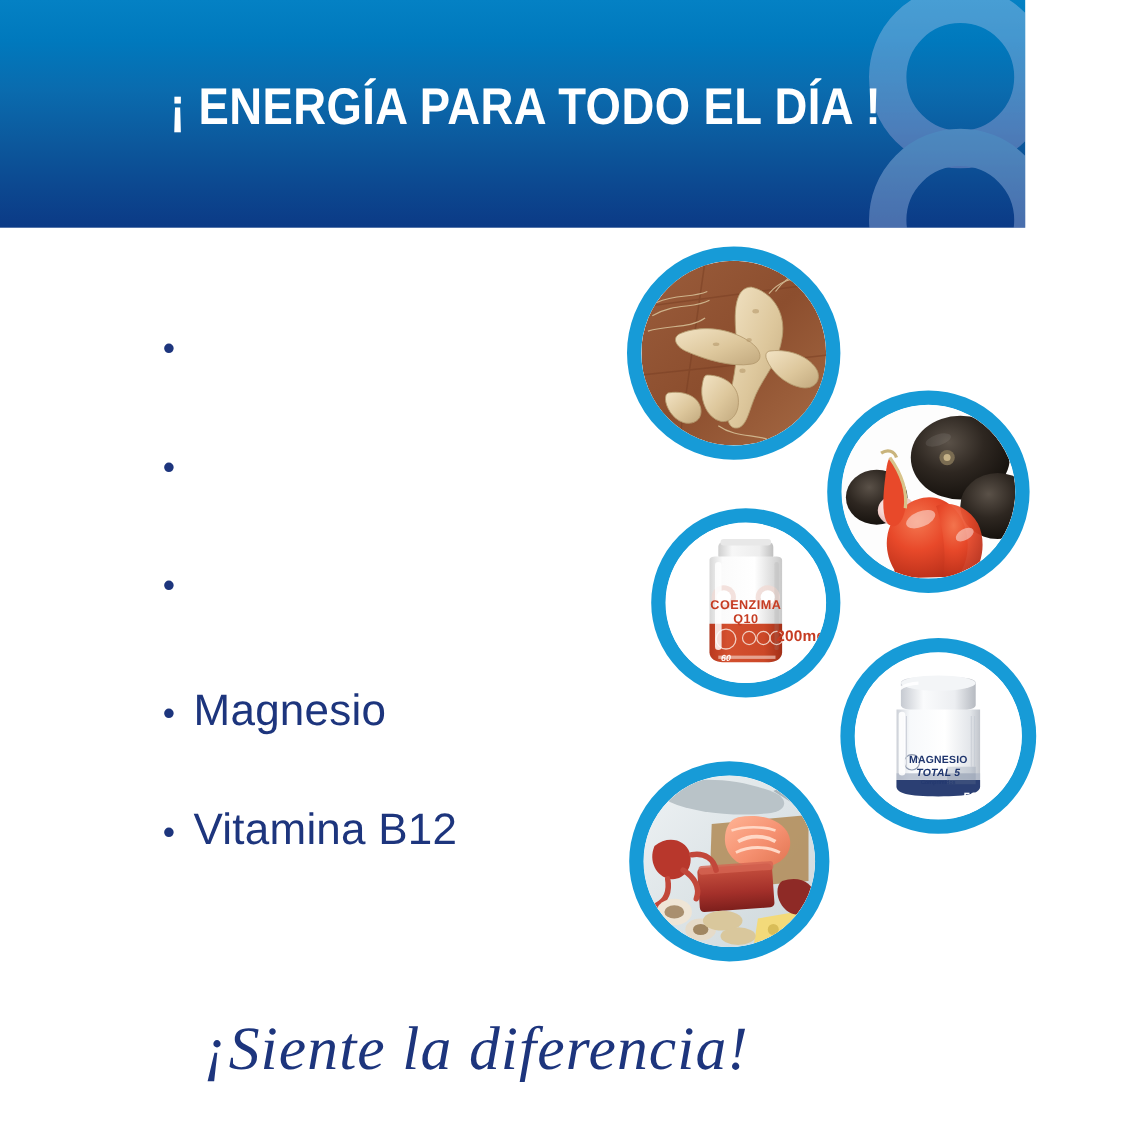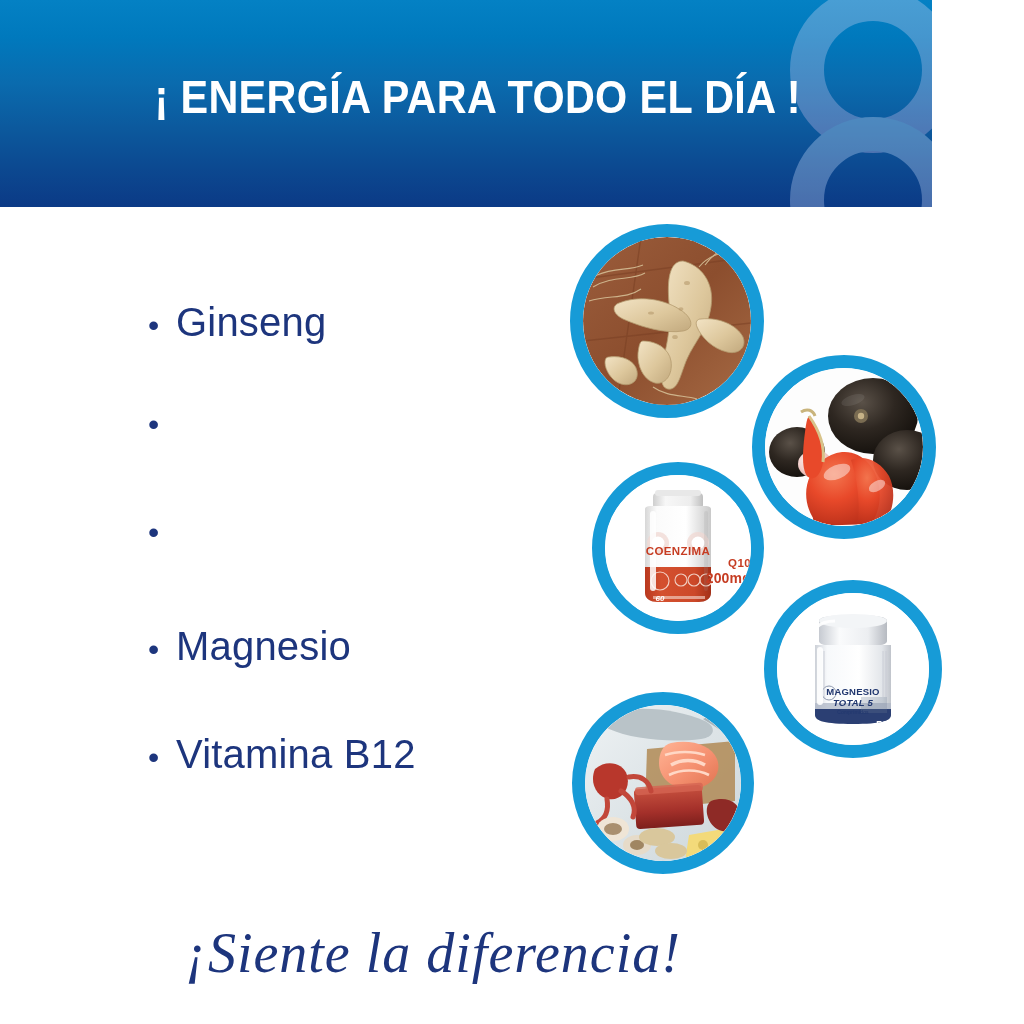--- a/index.html
+++ b/index.html
@@ -155,21 +155,20 @@
       </g>
     </svg>
 
     <div id="header-title">¡ ENERGÍA PARA TODO EL DÍA !</div>
   </div>
 
   <ul id="ingredient-list">
 
     <li class="ingredient-item">
       <span class="ingredient-bullet">•</span>
-      <span class="ingredient-label">Ginseng</span>
     </li>
 
     <li class="ingredient-item">
       <span class="ingredient-bullet">•</span>
     </li>
 
     <li class="ingredient-item">
       <span class="ingredient-bullet">•</span>
     </li>
 
@@ -339,21 +338,21 @@
           <circle cx="101" cy="105" r="6"></circle>
         </g>
         <rect x="48" y="121" width="52" height="3" fill="#f0c8bb" opacity=".7"></rect>
 
         <rect x="45" y="36" width="6" height="80" rx="3" fill="#ffffff" opacity=".85"></rect>
         <rect x="99" y="36" width="4" height="80" rx="2" fill="#9a9a9a" opacity=".18"></rect>
       </svg>
     </div>
 
     <div class="bottle-text coq-name" style="left:0; right:0; top:70px;">COENZIMA</div>
-    <div class="bottle-text coq-sub" style="left:0; right:0; top:82px;text-align:right;">Q10</div>
+    <div class="bottle-text coq-sub" style="left:0; right:0; top:82px;">Q10</div>
     <div class="bottle-text coq-dose" style="left:0; right:0; top:96px;">200mg</div>
     <div class="bottle-text coq-count" style="left:40px; width:30px; top:120px;">60</div>
     <div class="bottle-text coq-capsules" style="left:40px; width:30px; top:130px;">CAPSULAS</div>
   </div>
 
   <div class="photo-circle" id="circle-magnesio">
     <div class="photo-inner">
       <svg viewBox="0 0 152 152" preserveAspectRatio="xMidYMid slice" aria-hidden="true">
         <defs>
           <linearGradient id="mgBody" x1="0" y1="0" x2="1" y2="0">

